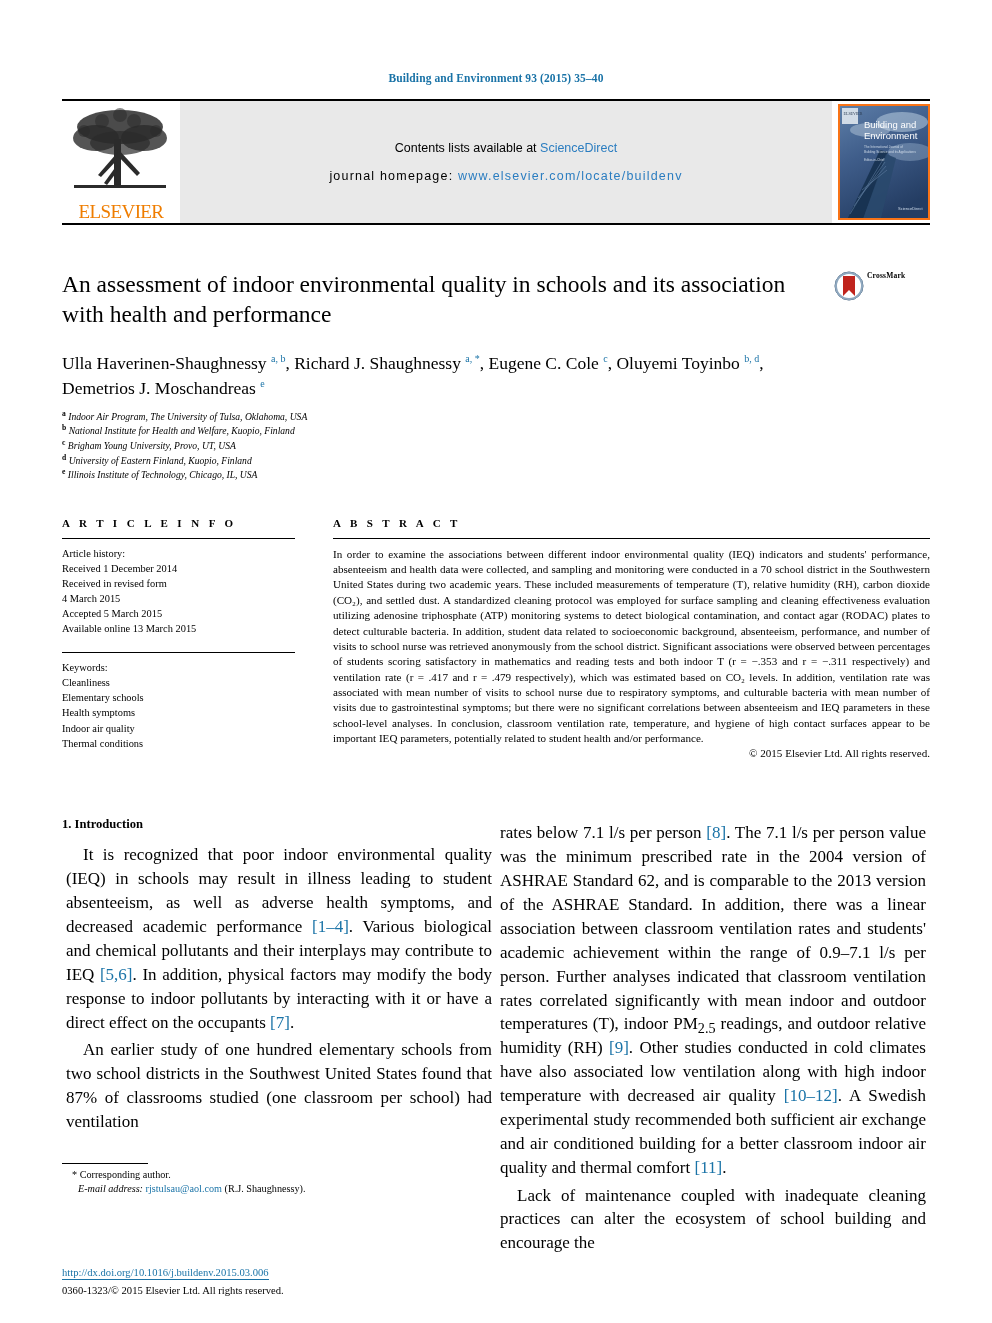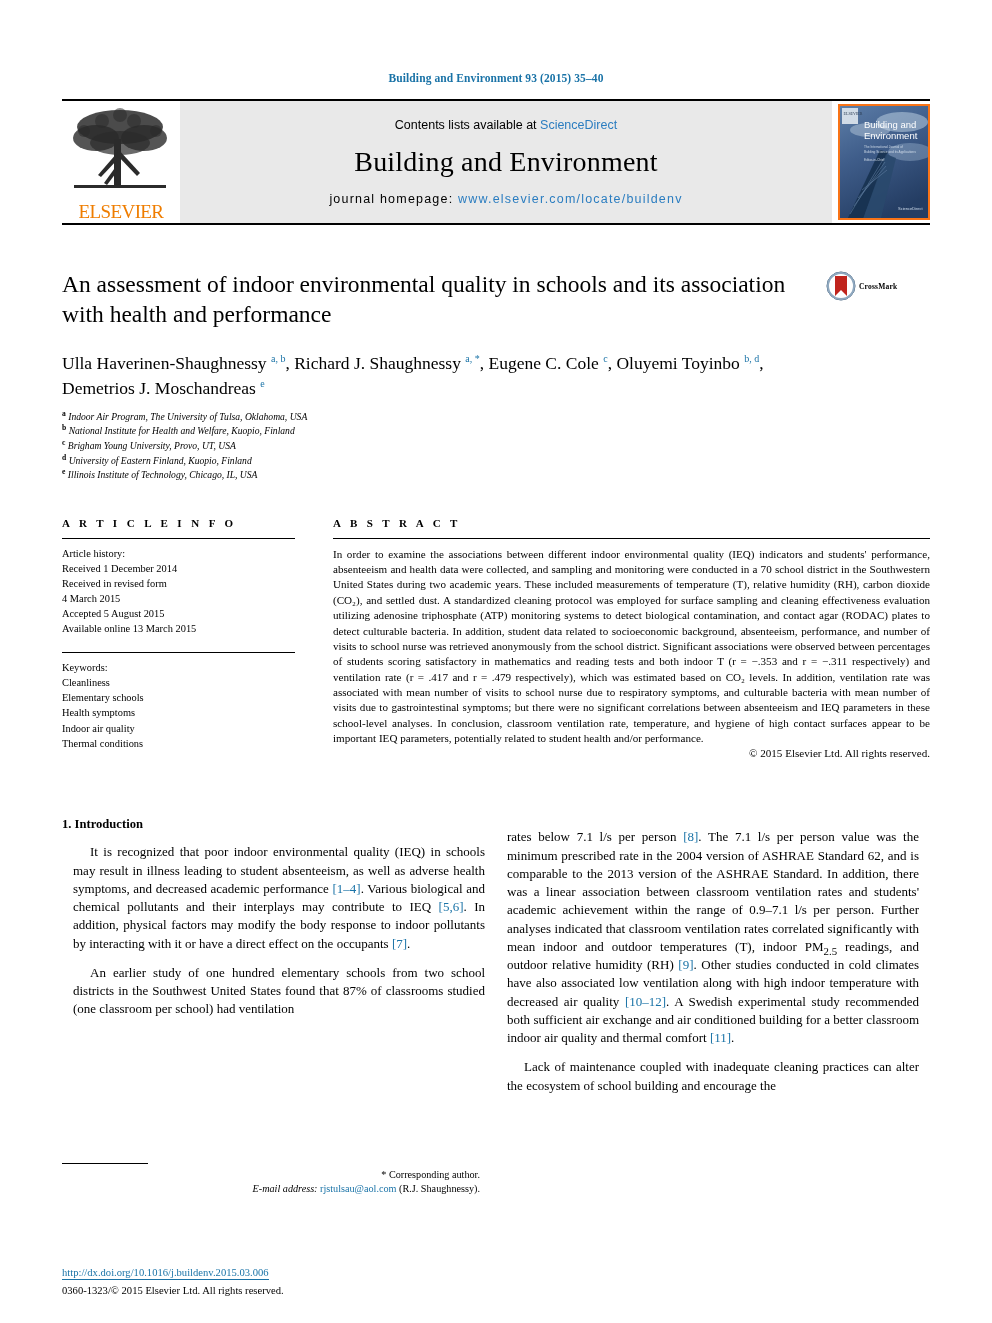--- a/index.html
+++ b/index.html
@@ -107,25 +107,25 @@
   .paper-title {
     font-size: 23.5px;
     line-height: 1.28;
     font-weight: normal;
     margin: 0;
     max-width: 740px;
     font-family: "Liberation Serif", serif;
   }
   .crossmark {
     position: absolute;
-    right: 12px;
+    right: 4px;
     top: 2px;
     width: 92px;
     display: flex;
-    align-items: center;
+    align-items: flex-start;
     gap: 3px;
   }
   .crossmark-label {
     font-size: 7.5px;
     font-weight: bold;
     font-family: "Liberation Serif", serif;
     letter-spacing: .2px;
   }
   .authors {
     margin-top: 22px;
@@ -181,45 +181,45 @@
     display: flex;
     position: relative;
   }
   .bcol { flex: 1 1 0; min-width: 0; }
   .sec-title {
     font-size: 12.6px;
     font-weight: bold;
     margin: 0 0 11px 0;
   }
   .para {
-    font-size: 13px;
+    font-size: 17px;
     line-height: 1.405;
     text-align: justify;
     text-indent: 17px;
-    margin: 11px;
+    margin: 4px;
     hyphens: auto;
   }
   .para + .para { margin-top: 0; }
   .ref { color: #1a73a7; }
 
   
   .footnote {
     position: absolute;
     left: 62px;
     top: 1163px;
     width: 418px;
     font-size: 10.2px;
     line-height: 1.42;
   }
   .footnote .fn-rule {
     width: 86px;
     border-top: 1px solid #000;
     margin-bottom: 4px;
   }
-  .footnote .fn-indent { padding-left: 10px; text-align: right; }
+  .footnote .fn-indent { padding-left: 10px; }
   .footnote .em { font-style: italic; }
   .footnote a, .link { color: #1a73a7; text-decoration: none; }
 
   .bottom-block {
     position: absolute;
     left: 62px;
     top: 1265px;
     width: 420px;
     font-size: 10.6px;
     line-height: 1.5;
@@ -262,21 +262,20 @@
           <circle cx="52" cy="10" r="7"></circle>
         </g>
       </svg>
       <div class="elsevier-word">ELSEVIER</div>
     </div>
 
     <div class="masthead-center">
       <div class="contents-line">
         <span>Contents lists available at </span><span class="sd">ScienceDirect</span>
       </div>
-      <div class="journal-title">Building and Environment</div>
       <div class="homepage-line">
         <span>journal homepage: </span><span class="url">www.elsevier.com/locate/buildenv</span>
       </div>
     </div>
 
     <div class="cover-thumb">
       <svg width="90" height="116" viewBox="0 0 90 116">
         <defs>
           <linearGradient id="sky" x1="0" y1="0" x2="0.4" y2="1">
             <stop offset="0%" stop-color="#5d7ea8"></stop>
@@ -336,21 +335,21 @@
   <div class="info-abstract">
 
     <div class="col-info">
       <div class="sec-head">A R T I C L E  I N F O</div>
       <div class="rule"></div>
       <div class="info-group">
         <div class="lbl">Article history:</div>
         <div>Received 1 December 2014</div>
         <div>Received in revised form</div>
         <div>4 March 2015</div>
-        <div>Accepted 5 August 2015</div>
+        <div>Accepted 5 March 2015</div>
         <div>Available online 13 March 2015</div>
       </div>
       <div class="info-sep"></div>
       <div class="info-group">
         <div class="lbl">Keywords:</div>
         <div>Cleanliness</div>
         <div>Elementary schools</div>
         <div>Health symptoms</div>
         <div>Indoor air quality</div>
         <div>Thermal conditions</div>

